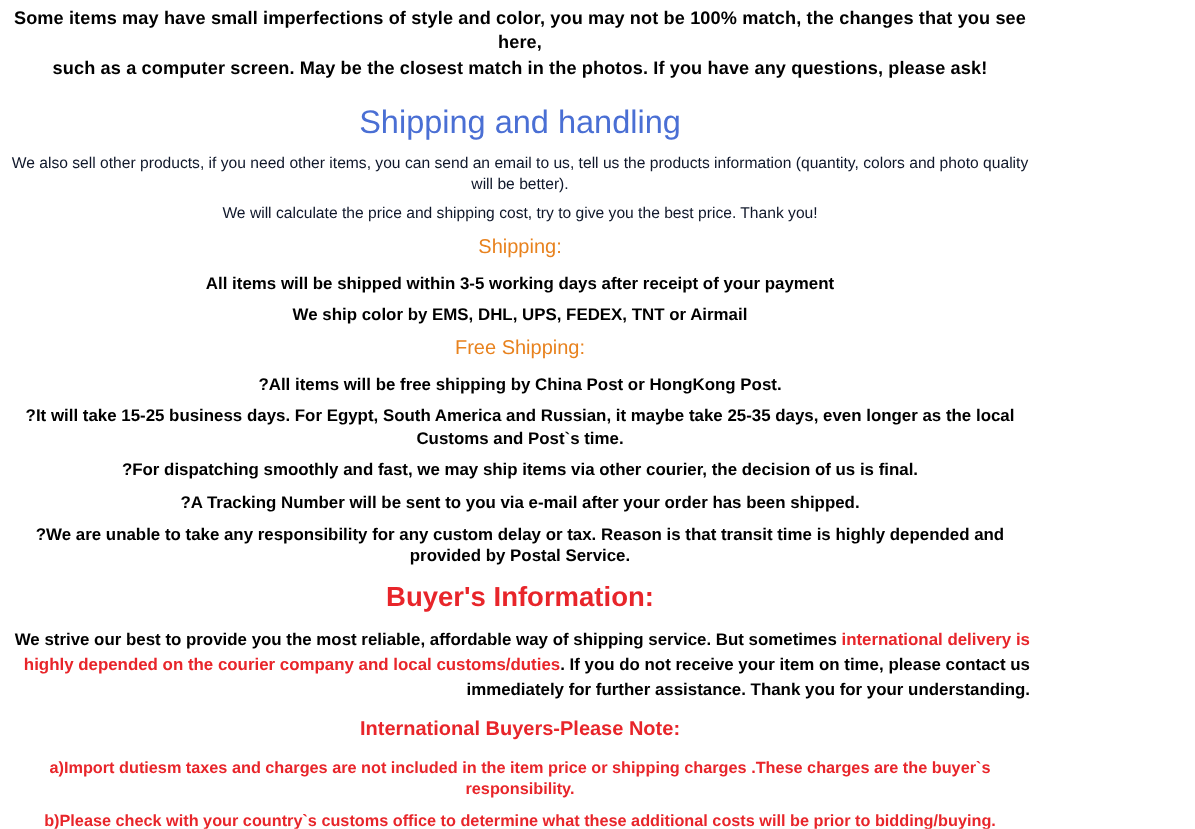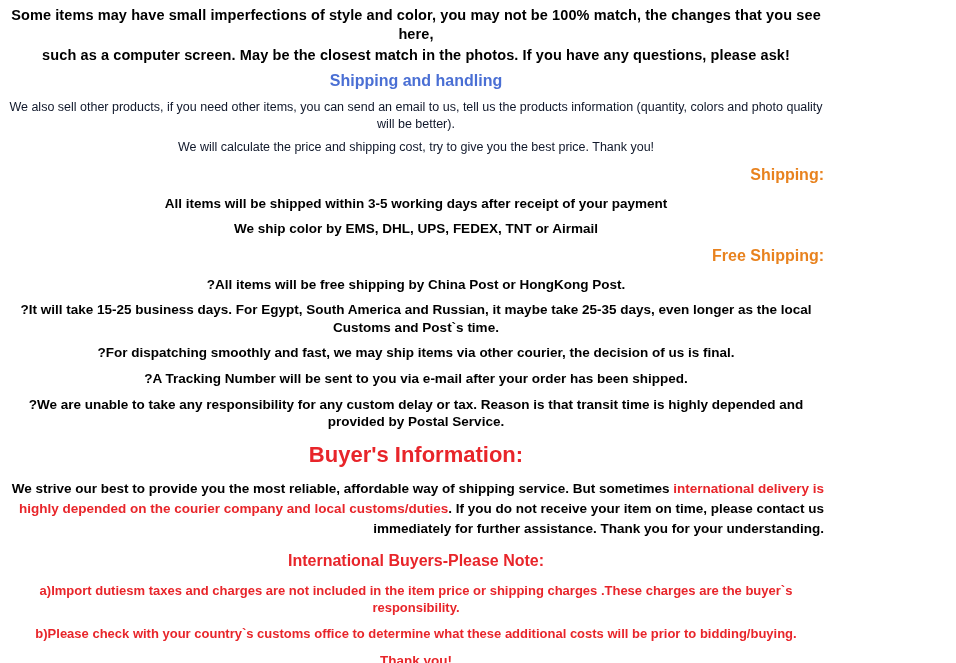--- a/index.html
+++ b/index.html
@@ -25,38 +25,37 @@
   .intro {
     font-size: 14.5px;
     font-weight: bold;
     color: #000000;
     letter-spacing: 0.1px;
     margin-bottom: 2px;
   }
   .intro.l2 { margin-bottom: 6px; }
 
   .h-ship-handling {
-    font-size: 16px;
+    font-size: 26px;
     color: #4a6fd4;
-    font-weight: bold;
-    margin: 6px 0 8px 0;
+    font-weight: normal;
+    margin: 16px 0 8px 0;
   }
   .blue-small {
     font-size: 12.5px;
     color: #0f172a;
     margin-bottom: 7px;
   }
   .blue-small.l2 { margin-bottom: 10px; }
 
   .h-orange {
     font-size: 16px;
-    font-weight: bold;
+    font-weight: normal;
     color: #e8821e;
     margin: 6px 0 9px 0;
-    text-align: right;
   }
   .black-bold {
     font-size: 13.5px;
     font-weight: bold;
     color: #000000;
     margin-bottom: 8px;
   }
   .black-bold.tight { margin-bottom: 9px; }
 
   .h-red {

